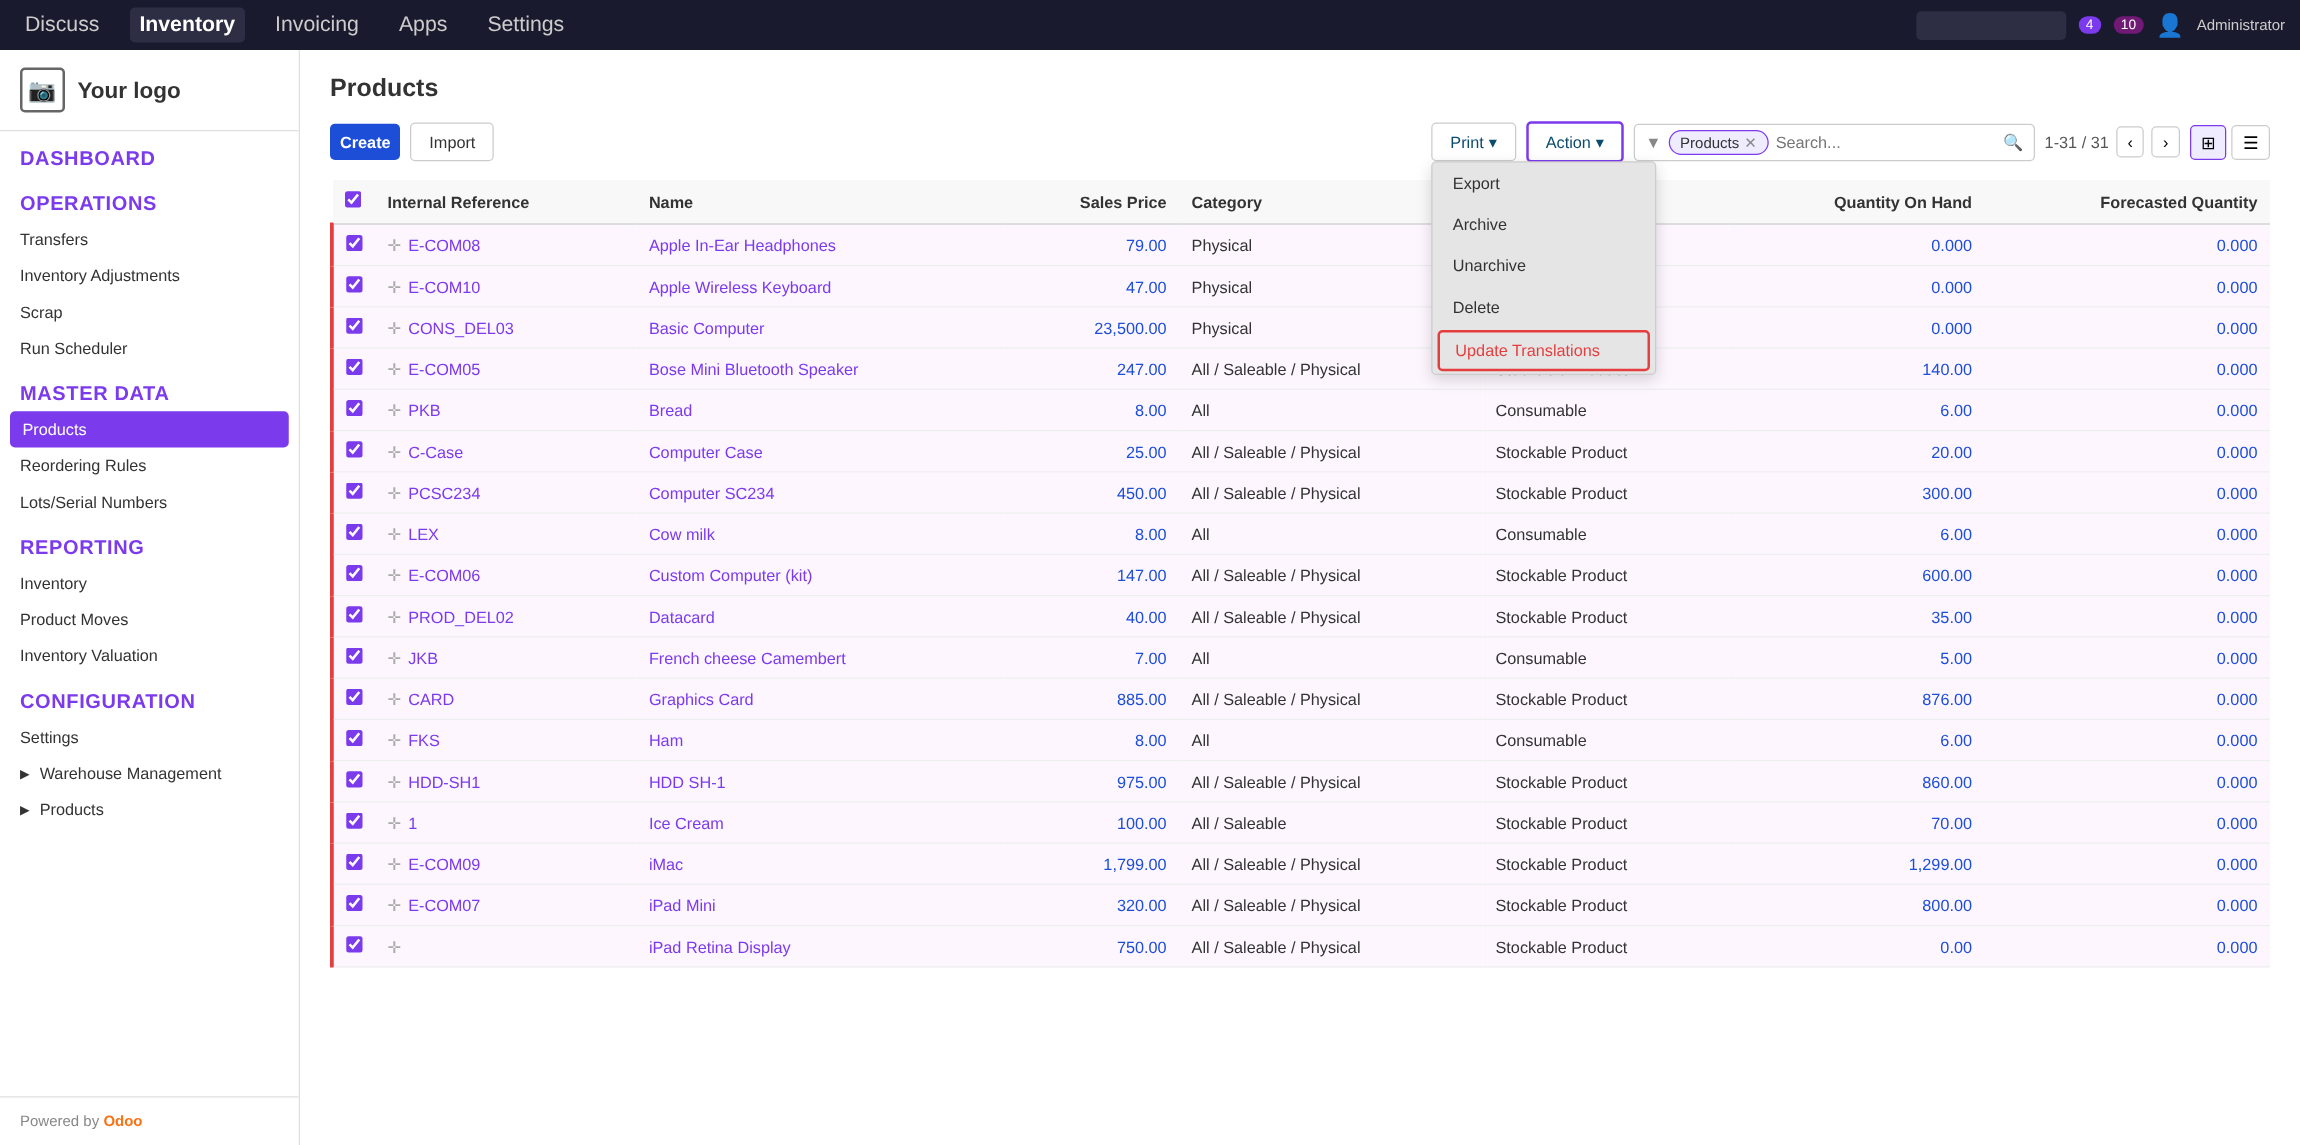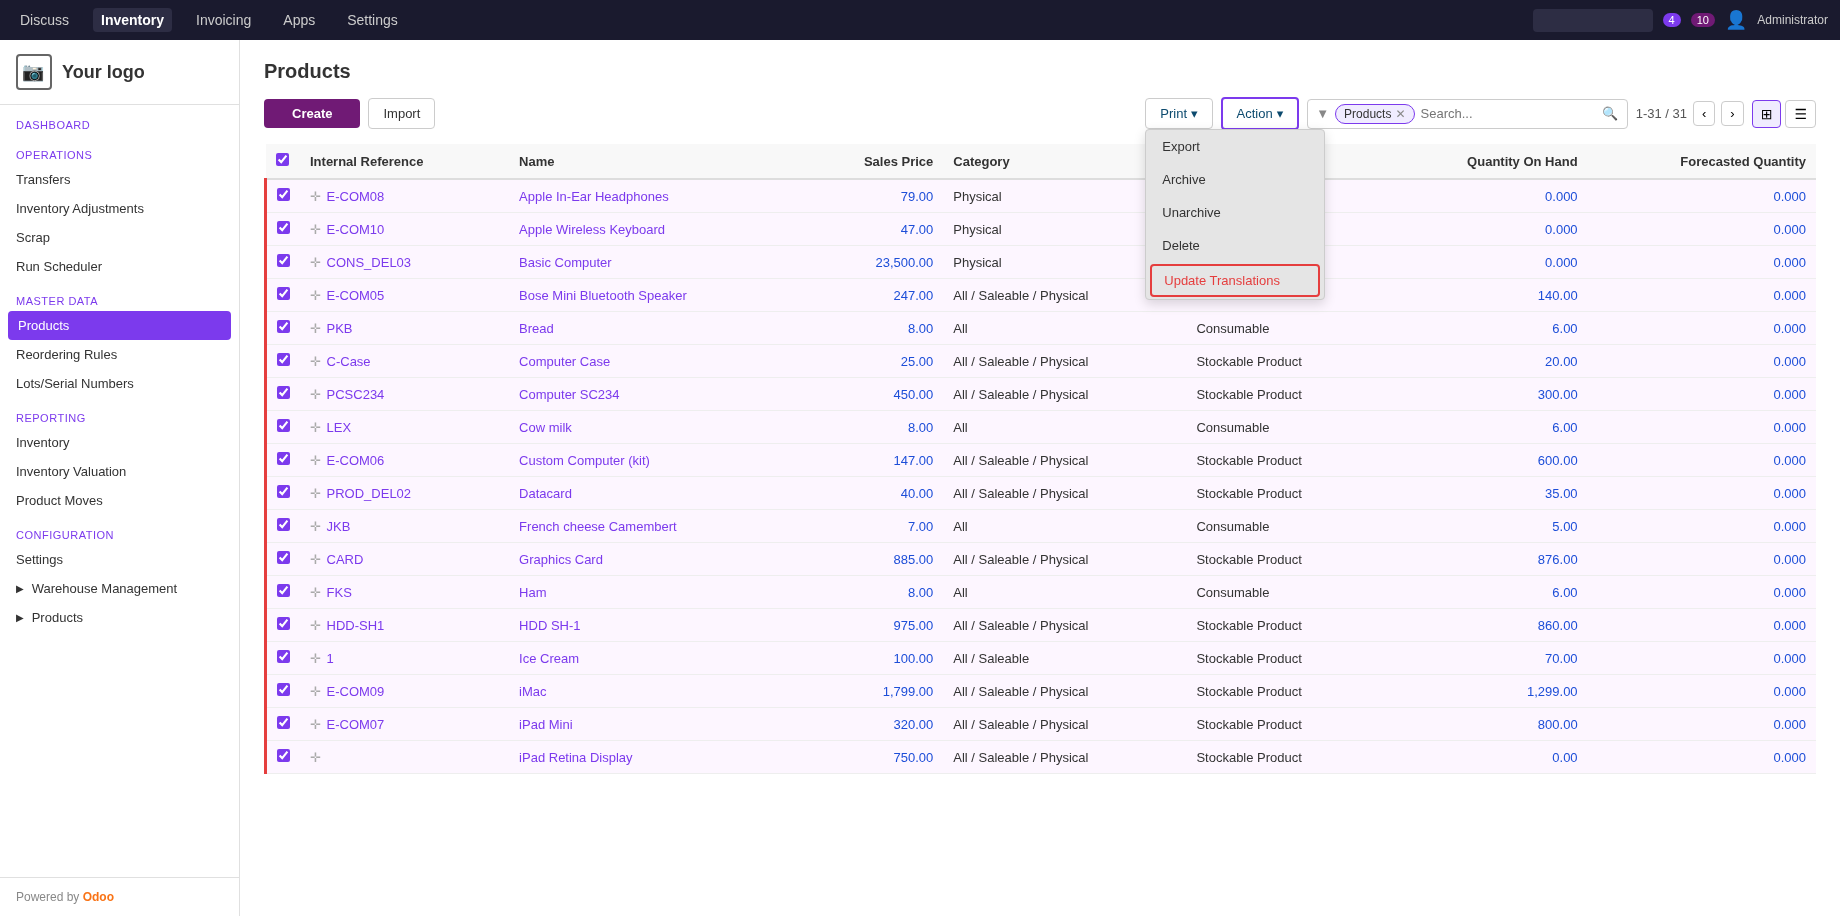--- a/index.html
+++ b/index.html
@@ -11,21 +11,21 @@
       color: #ccc;
       display: flex;
       align-items: center;
       height: 40px;
       padding: 0 12px;
       gap: 16px;
       flex-shrink: 0;
     }
     .topnav-item {
       color: #ccc;
-      font-size: 14px;
+      font-size: 17px;
       cursor: pointer;
       padding: 4px 8px;
       border-radius: 4px;
       text-align: right;
     }
     .topnav-item.active {
       background: #2d2d44;
       color: #fff;
       font-weight: bold;
     }
@@ -88,22 +88,22 @@
       justify-content: center;
       font-size: 18px;
       color: #555;
     }
     .sidebar-logo-text {
       font-size: 18px;
       font-weight: bold;
       color: #333;
     }
     .sidebar-section-label {
-      font-size: 11px;
-      font-weight: normal;
+      font-size: 16px;
+      font-weight: bold;
       color: #7c3aed;
       padding: 14px 16px 4px;
       text-transform: uppercase;
       letter-spacing: 0.5px;
     }
     .sidebar-item {
       padding: 7px 16px;
       cursor: pointer;
       color: #333;
       font-size: 13px;
@@ -155,24 +155,24 @@
 
     
     .toolbar {
       display: flex;
       align-items: center;
       gap: 8px;
       margin-bottom: 14px;
       position: relative;
     }
     .btn-create {
-      background: #701a75;
+      background: #1d4ed8;
       color: white;
       border: none;
-      padding: 7px 28px;
+      padding: 7px 8px;
       border-radius: 4px;
       cursor: pointer;
       font-size: 13px;
       font-weight: bold;
     }
     .btn-import {
       background: white;
       color: #333;
       border: 1px solid #ccc;
       padding: 7px 14px;
@@ -367,22 +367,22 @@
     <div class="sidebar-item">Scrap</div>
     <div class="sidebar-item">Run Scheduler</div>
 
     <div class="sidebar-section-label">Master Data</div>
     <div class="sidebar-item active">Products</div>
     <div class="sidebar-item">Reordering Rules</div>
     <div class="sidebar-item">Lots/Serial Numbers</div>
 
     <div class="sidebar-section-label">Reporting</div>
     <div class="sidebar-item">Inventory</div>
+    <div class="sidebar-item">Product Moves</div>
     <div class="sidebar-item">Inventory Valuation</div>
-    <div class="sidebar-item">Product Moves</div>
 
     <div class="sidebar-section-label">Configuration</div>
     <div class="sidebar-item">Settings</div>
     <div class="sidebar-group">
       <span class="arrow">▶</span>
       <span>Warehouse Management</span>
     </div>
     <div class="sidebar-group">
       <span class="arrow">▶</span>
       <span>Products</span>

